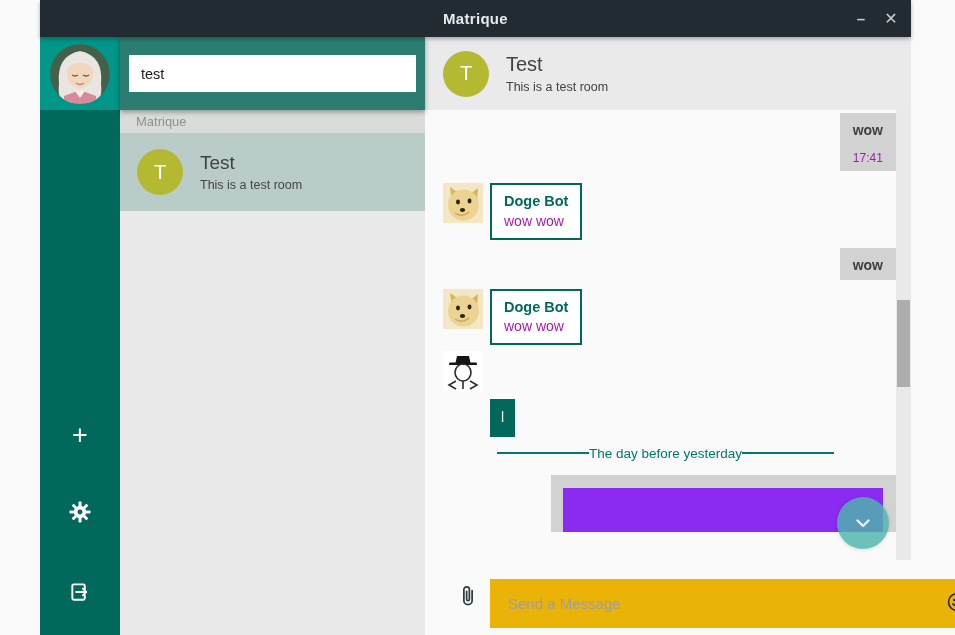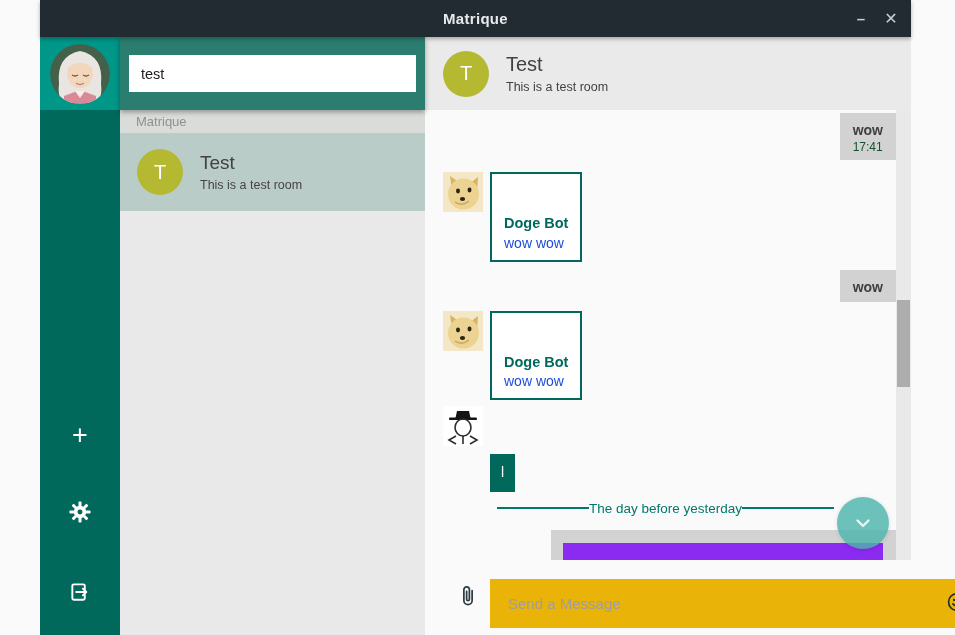--- a/index.html
+++ b/index.html
@@ -52,28 +52,28 @@
   .chat-subtitle { font-size:12.5px; color:#424242; margin-top:4px; }
 
   .messages { flex:1; position:relative; padding-right:15px; overflow:hidden; }
   .scroll-track { position:absolute; right:0; top:0; bottom:0; width:15px; background:#e9e9e9; }
   .scroll-thumb { position:absolute; right:1px; top:190px; width:13px; height:87px; background:#adadad; }
 
   .msg-row { display:flex; }
   .msg-row.own { justify-content:flex-end; }
   .msg-row.peer { justify-content:flex-start; padding-left:18px; }
 
-  .bubble-own { background:#d2d2d2; padding:8px 13px 6px; text-align:left; }
+  .bubble-own { background:#d2d2d2; padding:8px 13px 6px; text-align:center; }
   .bubble-own .txt { font-size:14px; font-weight:600; color:#3f3f3f; line-height:1.3; }
-  .bubble-own .time { font-size:12px; color:#14532d; margin-top:1px; }
+  .bubble-own .time { font-size:12px; color:#a21caf; margin-top:12px; }
 
   .avatar-sq { width:40px; height:40px; flex-shrink:0; }
   .bubble-bot { margin-left:7px; background:#fff; border:2px solid #00695c; padding:7px 12px; }
-  .bubble-bot .sender { font-size:14.5px; font-weight:bold; color:#00695c; line-height:1.35;margin-top:33px; }
-  .bubble-bot .txt { font-size:14px; color:#1d4ed8; line-height:1.35; }
+  .bubble-bot .sender { font-size:14.5px; font-weight:bold; color:#00695c; line-height:1.35; }
+  .bubble-bot .txt { font-size:14px; color:#a21caf; line-height:1.35; }
 
   .bubble-peer { margin-left:9px; background:#00695c; color:#fff; padding:8px 11px; }
   .bubble-peer .sender { font-size:13.5px; font-weight:bold; line-height:1.3; margin-top:7px; }
   .bubble-peer .empty { height:21px; width:24px; }
   .bubble-peer-short { background:#00695c; color:#fff; padding:9px 11px; font-size:14px; line-height:1.4; }
 
   .day-divider { display:flex; align-items:center; margin:9px 62px 0 72px; }
   .day-divider .line { flex:1; height:2px; background:#00796b; }
   .day-divider .label { margin:0 0; font-size:13.5px; color:#00796b; white-space:nowrap; }
 

